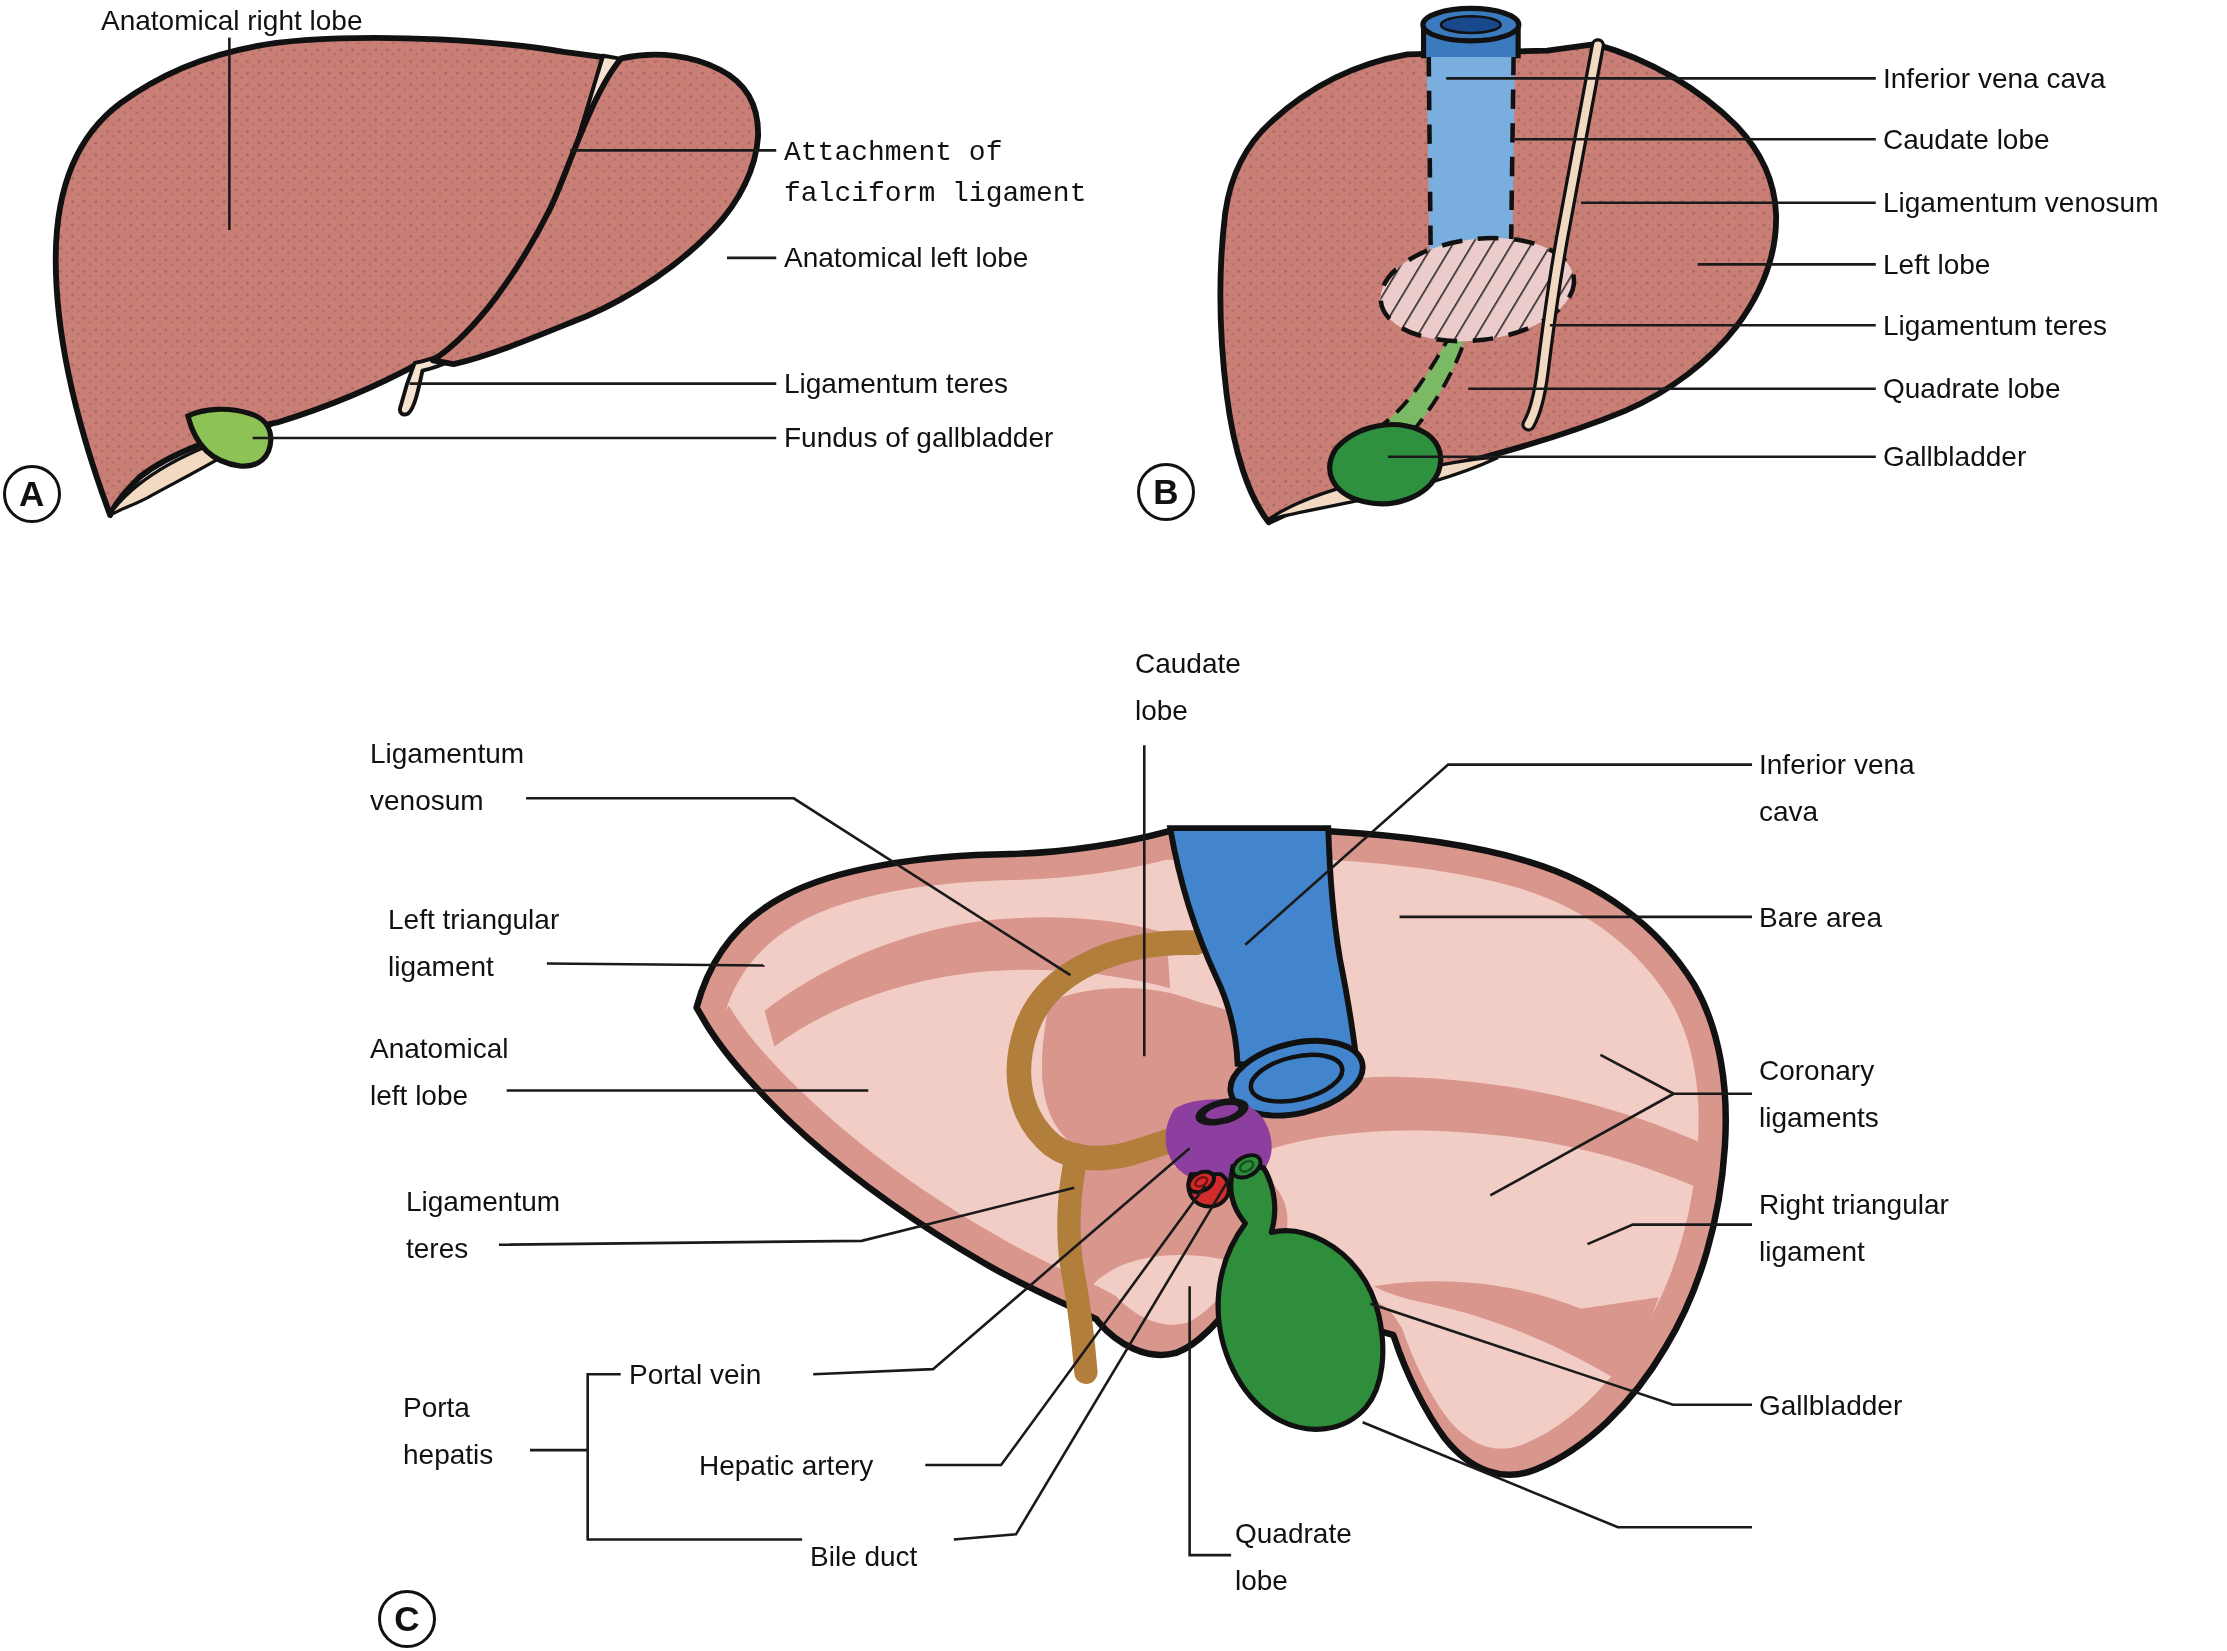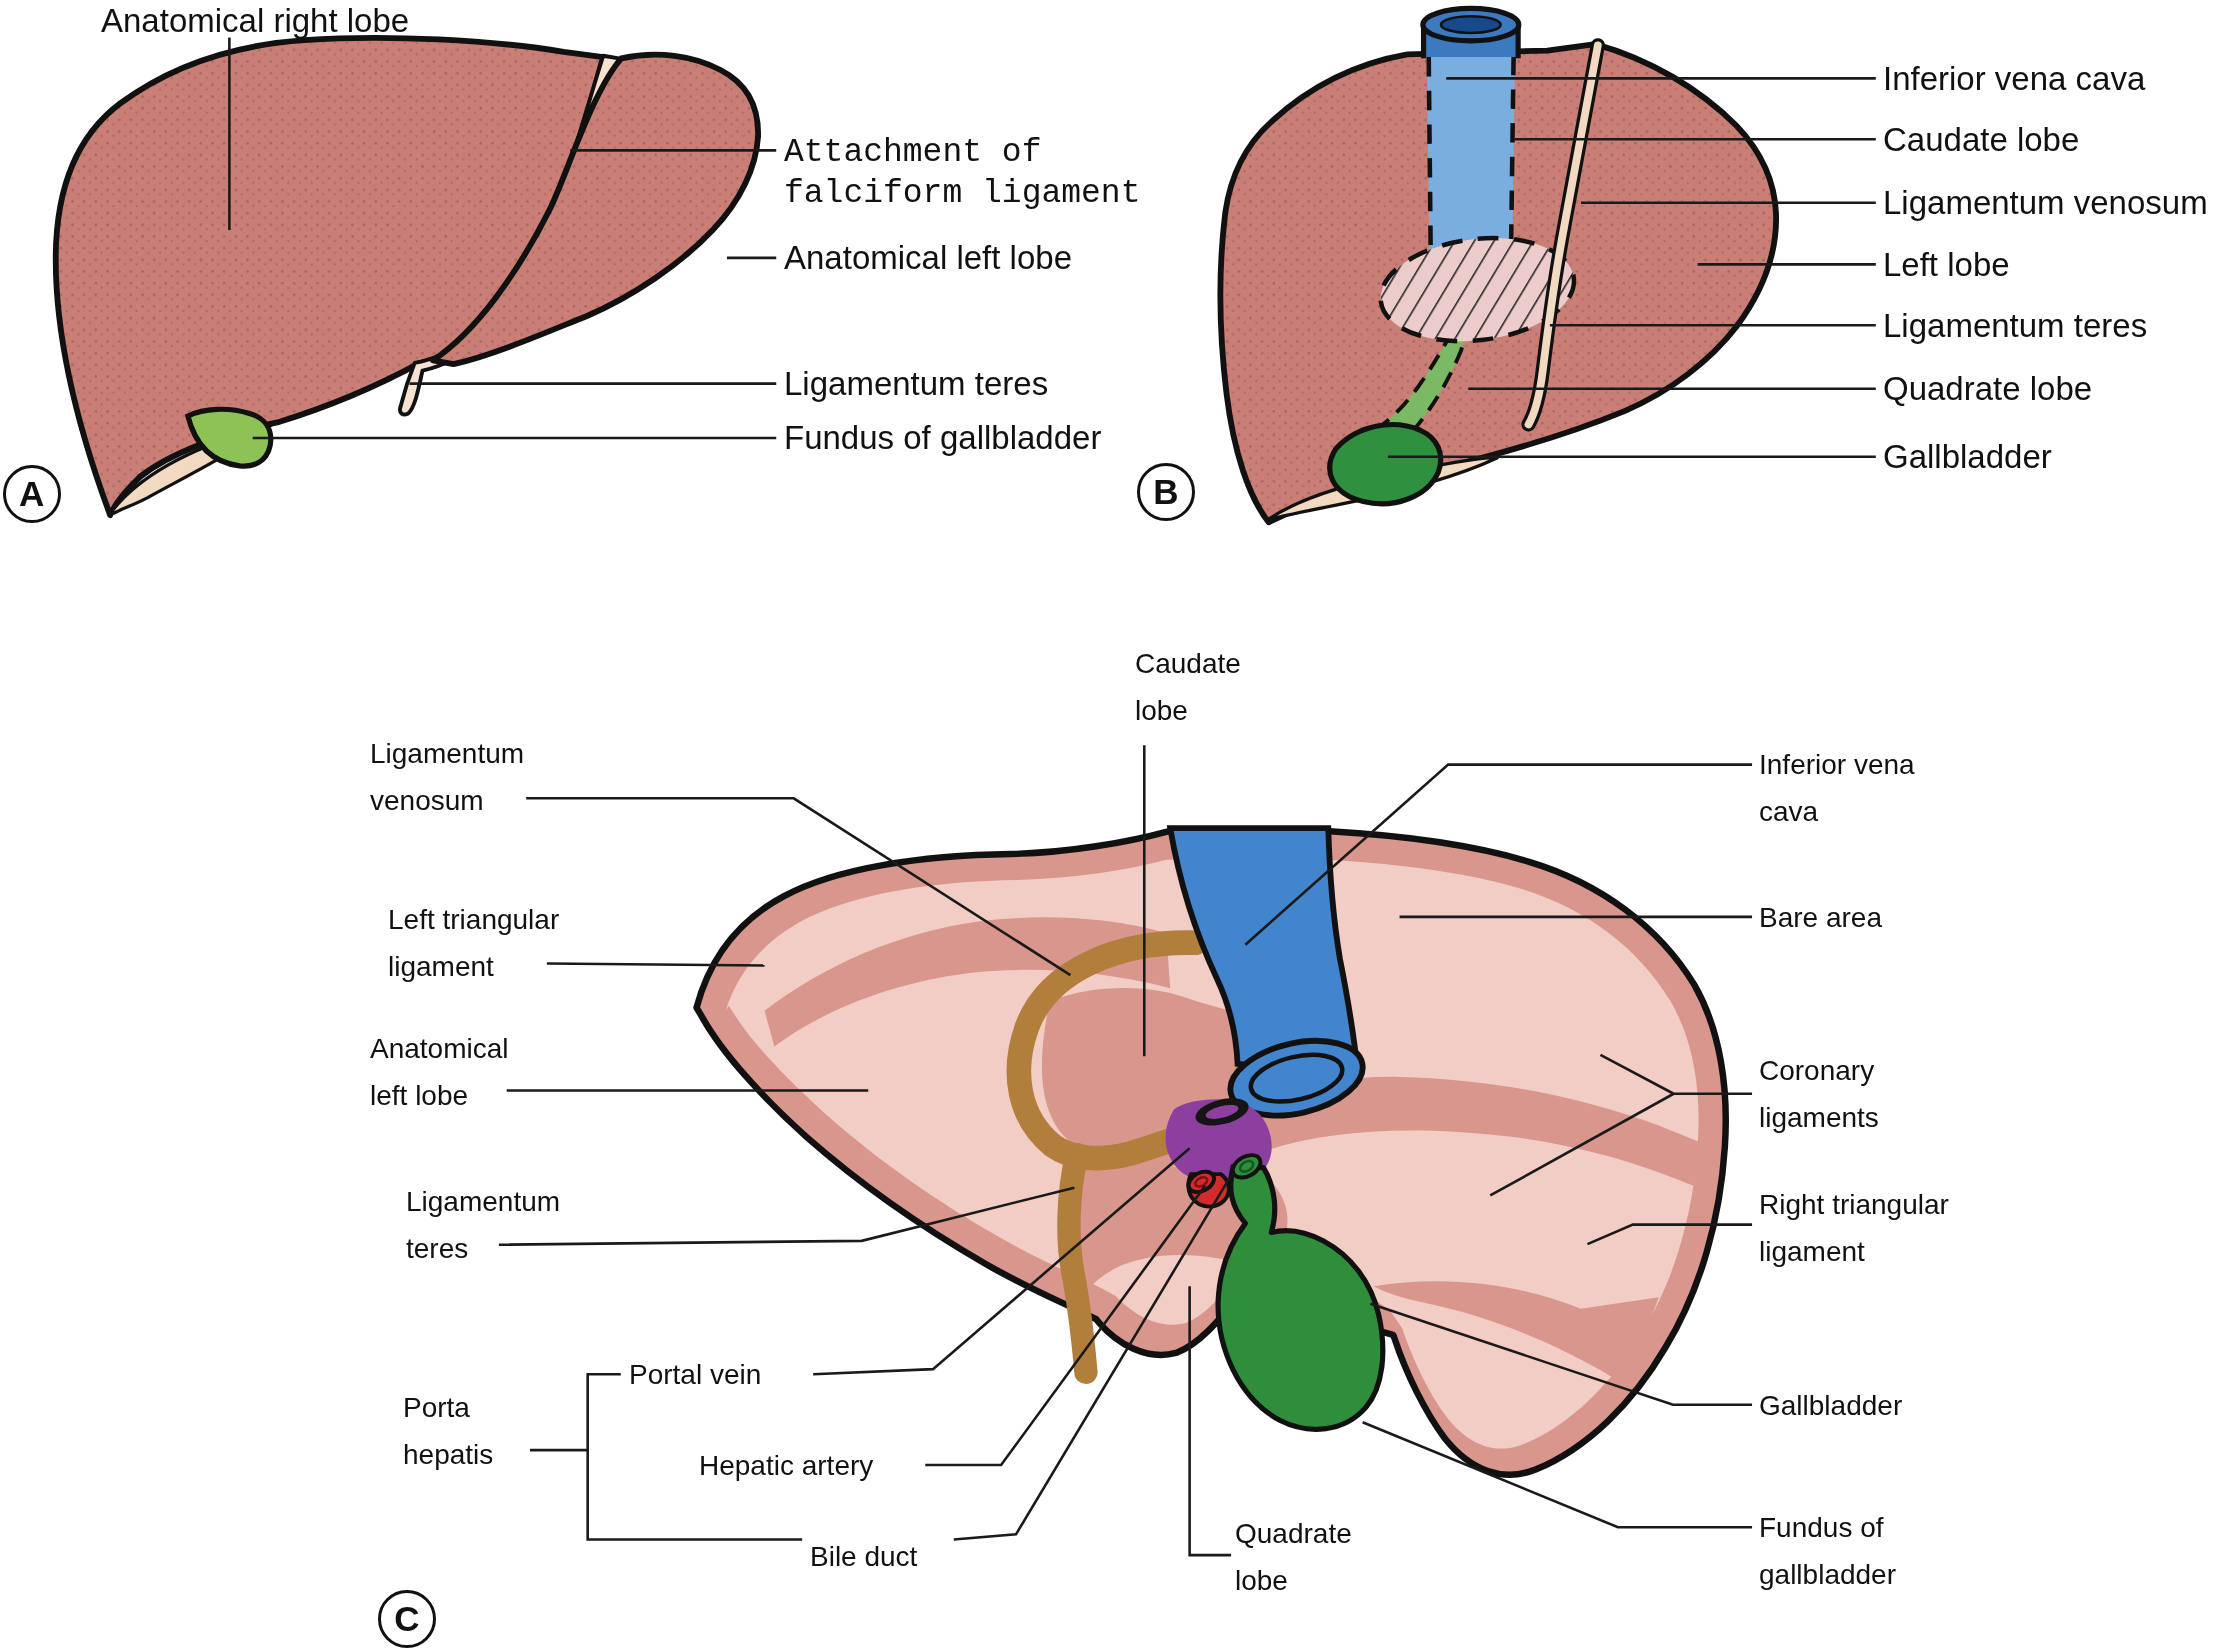--- a/index.html
+++ b/index.html
@@ -1,19 +1,19 @@
 <!DOCTYPE html>
 <html style="font-size:10.4px"><head>
 <meta charset="utf-8">
 <style>
   html,body{margin:0;padding:0;background:#fff;}
   #stage{position:relative;width:2227px;height:1651px;background:#ffffff;overflow:hidden;
          font-family:"Liberation Sans",sans-serif;color:#111;}
   #art{position:absolute;left:0;top:0;}
-  .lbl{position:absolute;font-size:33px;line-height:41px;white-space:pre-line;color:#111;}
+  .lbl{position:absolute;font-size:28px;line-height:41px;white-space:pre-line;color:#111;}
   .lbl-c{font-size:28px;line-height:47px;}
   .tag{position:absolute;width:52px;height:52px;border:3.9px solid #111;border-radius:50%;
        display:flex;align-items:center;justify-content:center;
        font-size:35px;font-weight:700;color:#111;background:#fff;}
 </style>
 </head>
 <body>
 
 <div id="stage">
 
@@ -243,22 +243,20 @@
 <div class="lbl lbl-c" style="left:699px;top:1442px;">Hepatic artery</div>
 <div class="lbl lbl-c" style="left:810px;top:1517px;margin-top:16px;">Bile duct</div>
 <div class="lbl lbl-c" style="left:1759px;top:741px;">Inferior vena
 cava</div>
 <div class="lbl lbl-c" style="left:1759px;top:894px;">Bare area</div>
 <div class="lbl lbl-c" style="left:1759px;top:1047px;">Coronary
 ligaments</div>
 <div class="lbl lbl-c" style="left:1759px;top:1181px;">Right triangular
 ligament</div>
 <div class="lbl lbl-c" style="left:1759px;top:1382px;">Gallbladder</div>
-<div class="lbl lbl-c" style="left:1759px;top:1504px;">Fundus of
-gallbladder</div>
 <div class="lbl lbl-c" style="left:1235px;top:1510px;">Quadrate
 lobe</div>
 
 <div class="tag" style="left:2.6px;top:465px;">A</div>
 <div class="tag" style="left:1137px;top:463px;">B</div>
 <div class="tag" style="left:378px;top:1590px;">C</div>
 
 </div>
 
 

